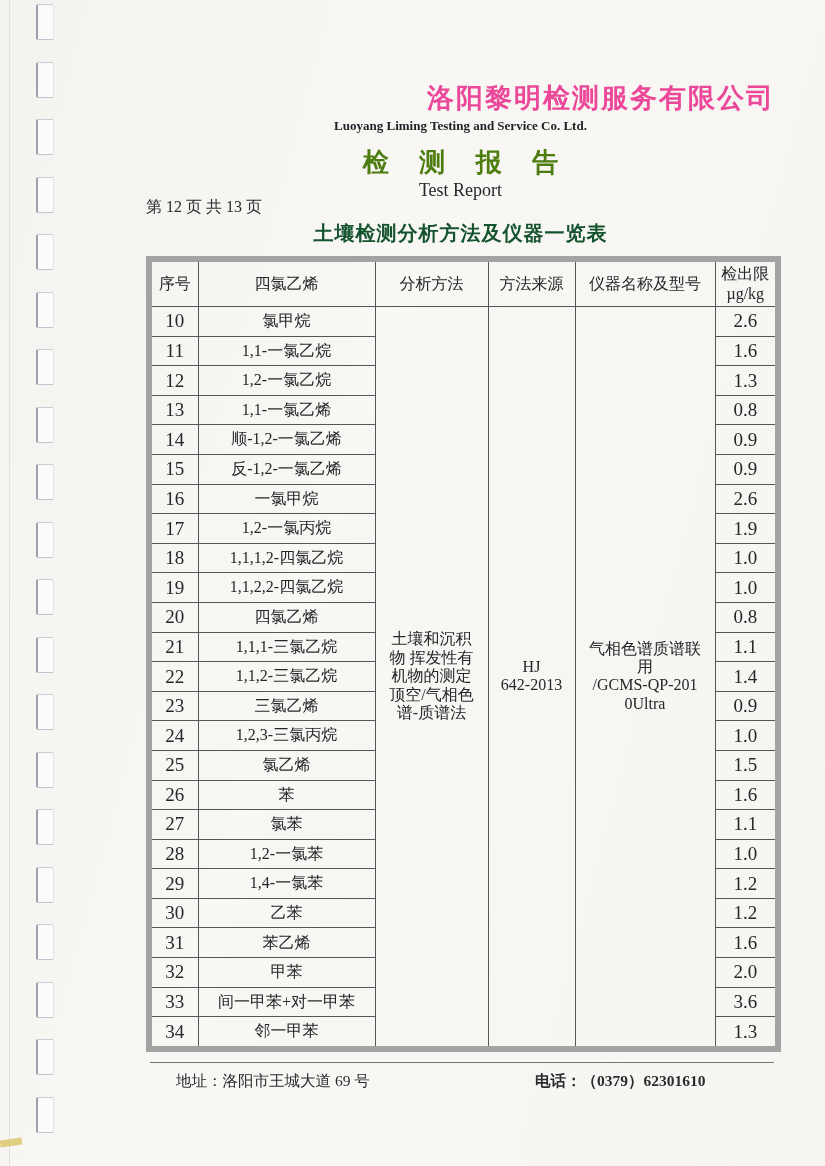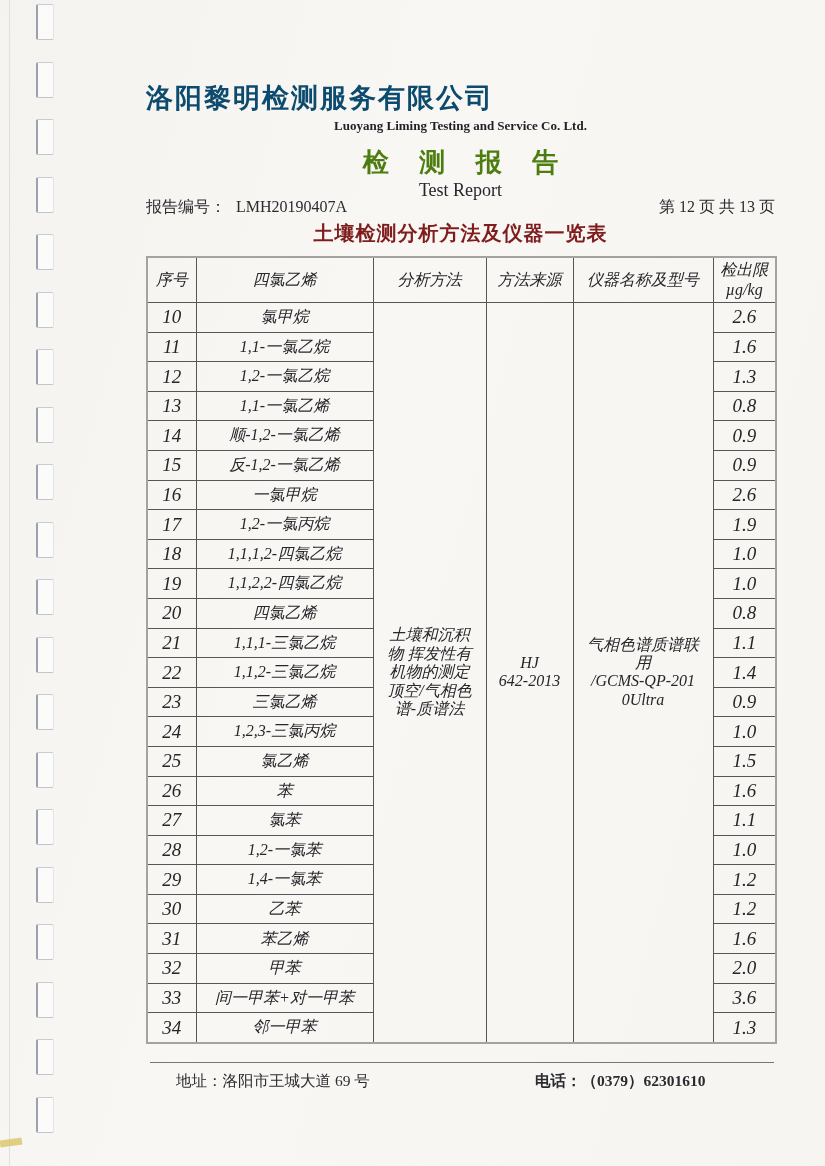--- a/index.html
+++ b/index.html
@@ -15,38 +15,38 @@
     position:absolute;left:36px;width:15px;height:34px;
     border-left:2px solid #9ba1af;
     border-top:1px solid #c9ccd5;
     border-right:1px solid #e3e4ea;
     border-bottom:1px solid #c2c5d0;
     border-radius:2px;
     background:rgba(255,255,255,.6);
   }
   .corner-speck{position:absolute;left:0;top:1139px;width:22px;height:7px;background:#d9c565;opacity:.8;transform:rotate(-8deg);}
   .content{position:absolute;left:146px;width:629px;}
-  .company-cn{top:80px;text-align:left;font-size:27px;font-weight:700;letter-spacing:2px;color:#0c4a6e;}
+  .company-cn{top:80px;text-align:right;font-size:27px;font-weight:700;letter-spacing:2px;color:#ec4899;}
   .company-en{top:118px;text-align:center;font-size:13px;font-weight:700;color:#1f1f26;}
   .report-title-cn{top:145px;text-align:center;font-size:26px;font-weight:700;letter-spacing:12px;text-indent:12px;color:#4d7c0f;}
   .report-title-en{top:180px;text-align:center;font-size:18px;color:#26262c;}
   .meta-row{top:197px;display:flex;justify-content:space-between;font-size:16px;align-items:baseline;}
   .meta-row .label{margin-right:10px;}
-  .table-title{top:220px;text-align:center;font-size:20px;font-weight:700;letter-spacing:1px;color:#7f1d1d;}
+  .table-title{top:220px;text-align:center;font-size:20px;font-weight:700;letter-spacing:1px;color:#14532d;}
   table.methods{
     position:absolute;left:146px;top:256px;width:629px;
     border-collapse:collapse;table-layout:fixed;
     font-size:16px;color:#26262b;
   }
   table.methods th,table.methods td{
     border:1px solid #55555a;
     text-align:center;vertical-align:middle;
     padding:0 2px;white-space:pre-line;overflow:hidden;
   }
-  table.methods{border:2px solid #a3a3a3;font-style:italic;}
+  table.methods{border:6px solid #a3a3a3;}
   table.methods thead th{height:44px;font-weight:400;line-height:1.25;font-size:16px;}
   table.methods tbody td{height:28.6px;line-height:1.15;}
   td.c-no,td.c-limit{font-size:19px;}
   td.c-method,td.c-instr{line-height:1.55;font-size:16px;}
   td.c-source{line-height:1.5;}
   .footer-rule{position:absolute;left:150px;top:1062px;width:624px;height:1px;background:#75757a;}
   .footer-text{position:absolute;top:1071px;font-size:15.5px;color:#2b2b30;}
   .footer-address{left:176px;text-align:right;}
   .footer-phone{left:535px;font-weight:bold;}
   .abs{position:absolute;}
@@ -79,23 +79,20 @@
       <div class="hole" style="top: 1096.5px;"></div>
     </div>
   <div class="corner-speck"></div>
 
   <div class="content company-cn abs">洛阳黎明检测服务有限公司</div>
   <div class="content company-en abs">Luoyang Liming Testing and Service Co. Ltd.</div>
   <div class="content report-title-cn abs">检 测 报 告</div>
   <div class="content report-title-en abs">Test Report</div>
 
   <div class="content meta-row abs">
-    <div>
-      <span class="label">报告编号：</span><span>LMH20190407A</span>
-    </div>
     <div>第 12 页 共 13 页</div>
   </div>
 
   <div class="content table-title abs">土壤检测分析方法及仪器一览表</div>
 
   <table class="methods">
     <colgroup>
       <col style="width:49px">
         <col style="width:177px">
         <col style="width:113px">

